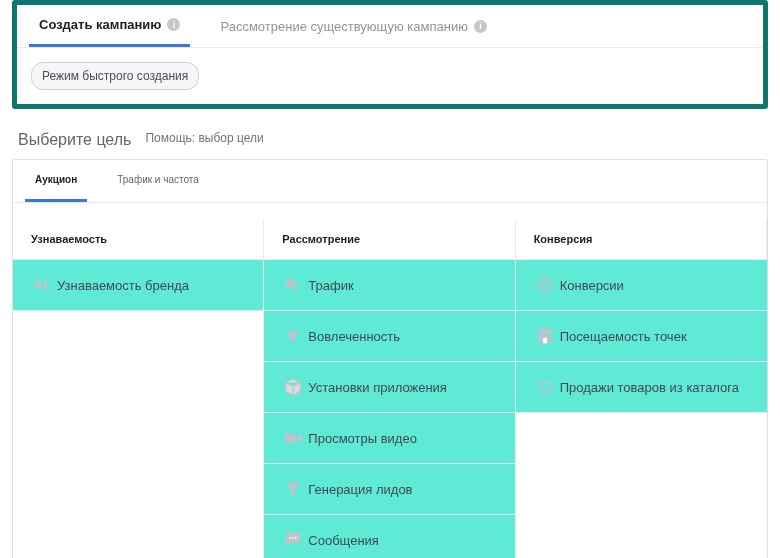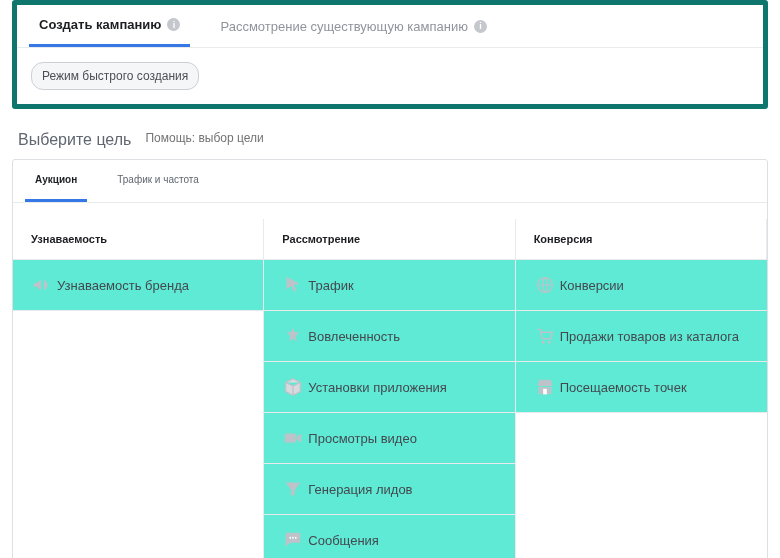--- a/index.html
+++ b/index.html
@@ -232,28 +232,28 @@
     <div class="goal-col">
       <div class="goal-item">
         <svg class="goal-icon" viewBox="0 0 24 24">
             <circle cx="12" cy="12" r="8" fill="none" stroke="#bec3c9" stroke-width="1.5"></circle>
             <path d="M4 12h16 M12 4c3 3 3 13 0 16 M12 4c-3 3-3 13 0 16" stroke="#bec3c9" stroke-width="1.3" fill="none"></path>
           </svg>
         <span>Конверсии</span>
       </div>
       <div class="goal-item">
         <svg class="goal-icon" viewBox="0 0 24 24">
+            <path d="M4 9l2-5h12l2 5v2H4zM5 12h14v8H5z"></path>
+            <rect x="10" y="14" width="4" height="6" fill="#fff"></rect>
+          </svg>
+        <span>Посещаемость точек</span>
+      </div>
+      <div class="goal-item">
+        <svg class="goal-icon" viewBox="0 0 24 24">
             <path d="M4 5h3l2 10h9l2-7H8" fill="none" stroke="#bec3c9" stroke-width="1.6"></path>
             <circle cx="10" cy="19" r="1.5"></circle>
             <circle cx="17" cy="19" r="1.5"></circle>
           </svg>
         <span>Продажи товаров из каталога</span>
       </div>
-      <div class="goal-item">
-        <svg class="goal-icon" viewBox="0 0 24 24">
-            <path d="M4 9l2-5h12l2 5v2H4zM5 12h14v8H5z"></path>
-            <rect x="10" y="14" width="4" height="6" fill="#fff"></rect>
-          </svg>
-        <span>Посещаемость точек</span>
-      </div>
     </div>
   </div>
 </div>
 
 </body></html>

